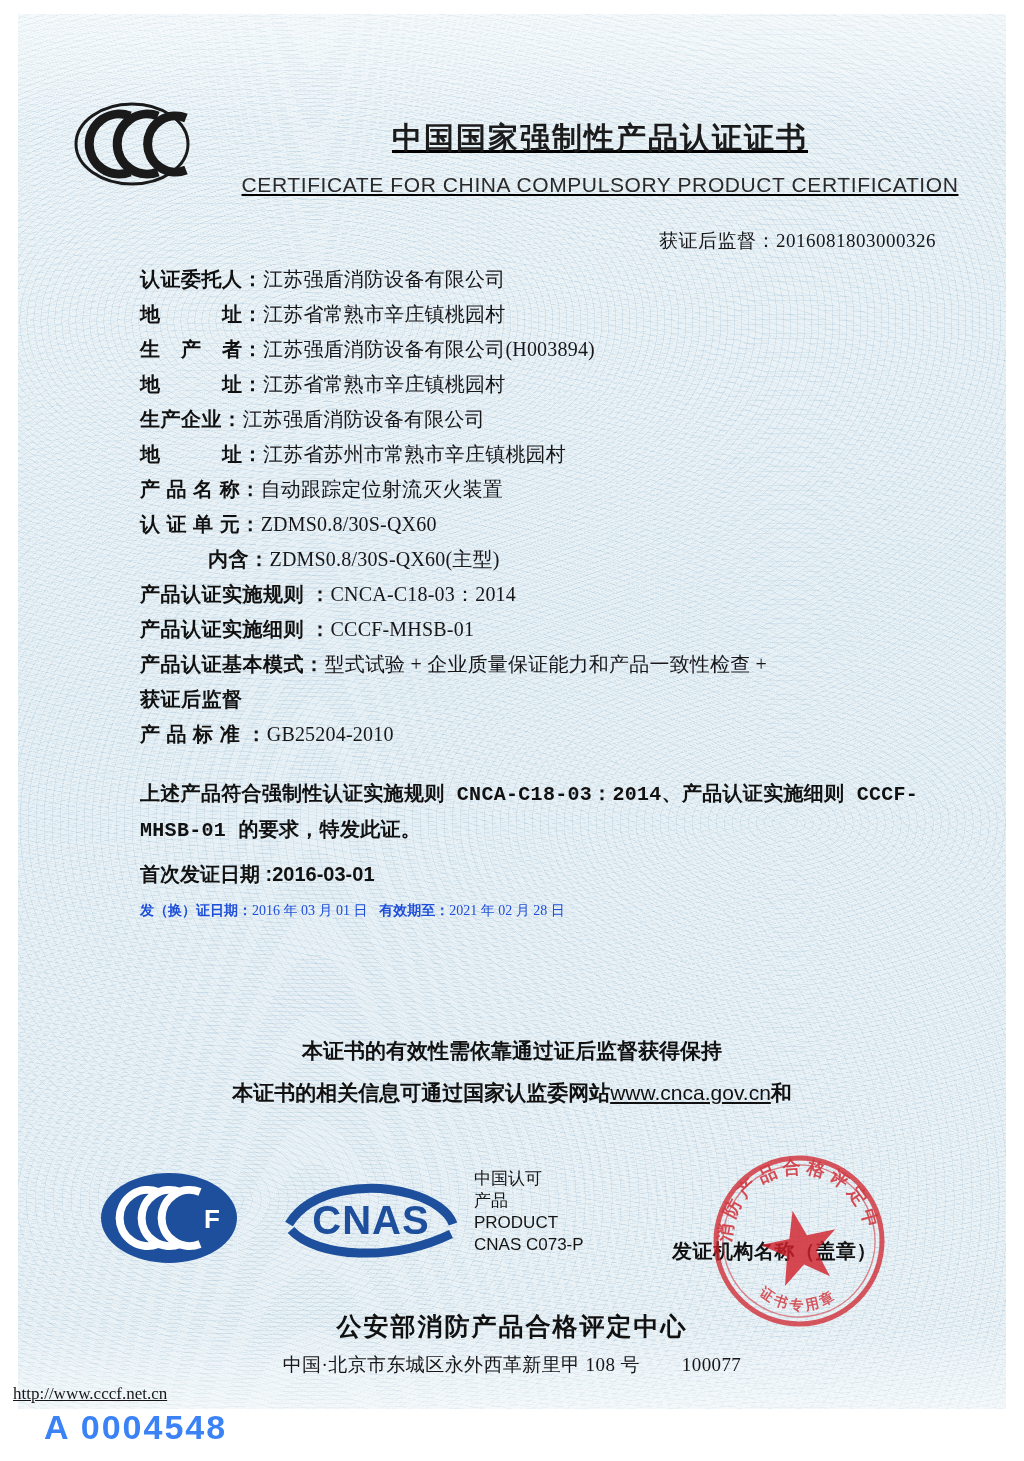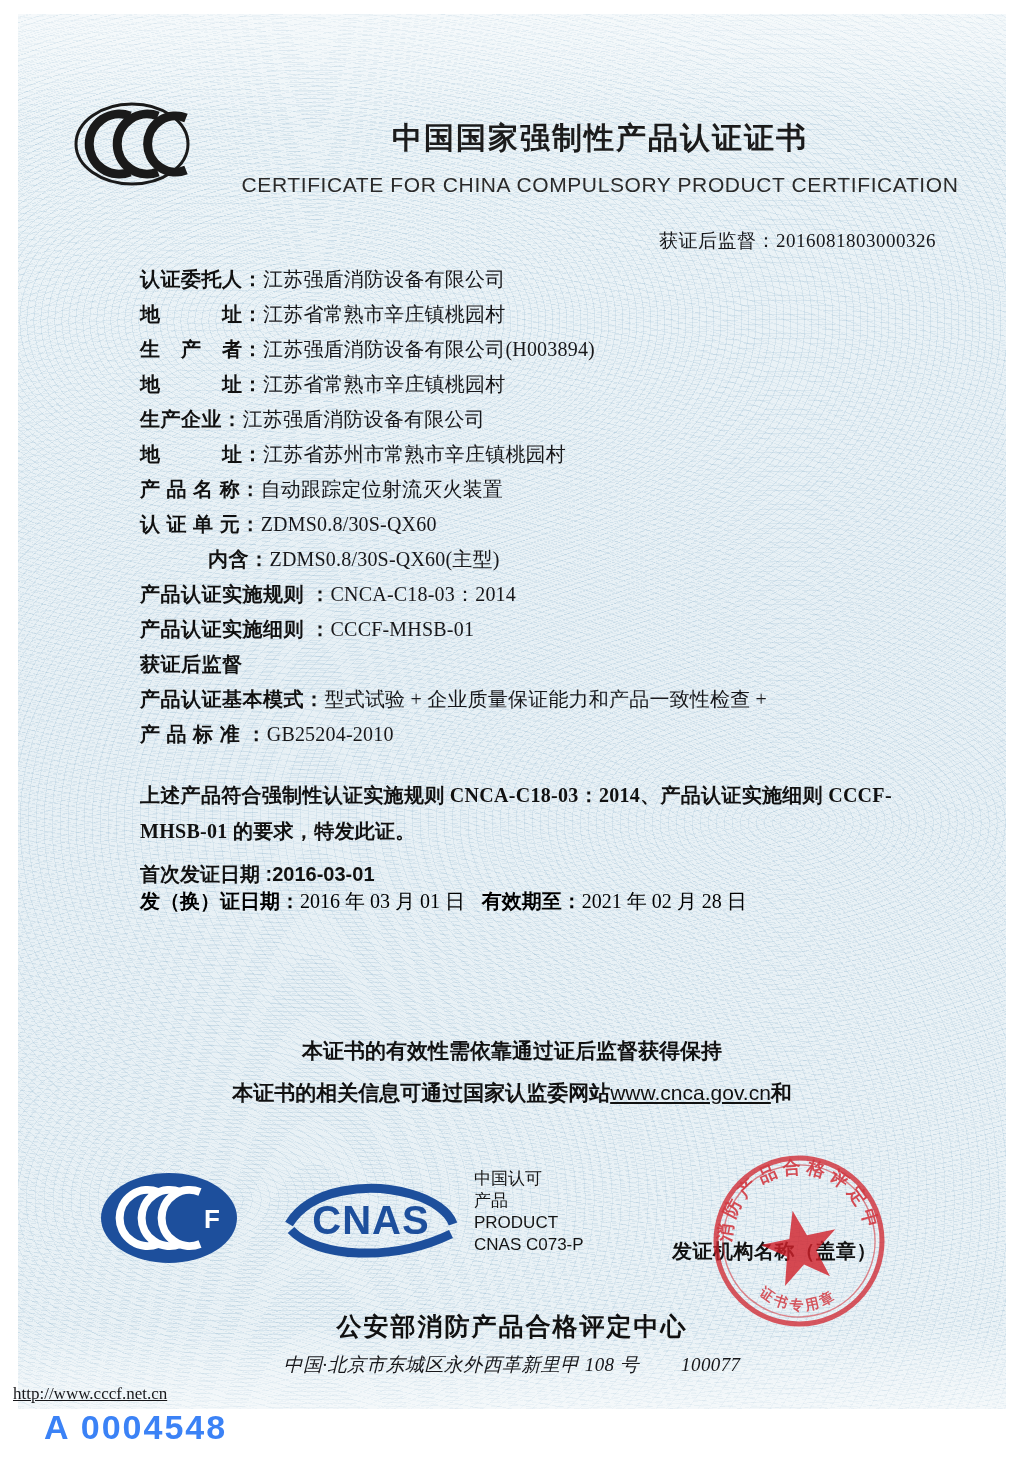--- a/index.html
+++ b/index.html
@@ -57,20 +57,21 @@
     top: 98px;
     width: 130px;
     height: 92px;
   }
   .header-titles {
     position: absolute;
     left: 230px;
     top: 118px;
     width: 740px;
     text-align: center;
+    text-decoration: underline;
   }
   .title-cn {
     font-family: "Liberation Sans", sans-serif;
     font-weight: bold;
     font-size: 30px;
     letter-spacing: 2px;
     color: #1b1b1b;
   }
   .title-en {
     margin-top: 14px;
@@ -116,41 +117,42 @@
     font-family: "Liberation Serif", serif;
     color: #17171a;
     letter-spacing: 0.2px;
   }
   .row-indent {
     padding-left: 68px;
   }
   .row-wide .lbl { letter-spacing: 0.5px; }
   .statement {
     margin-top: 30px;
-    font-family: Liberation Serif, serif;
+    font-family: Liberation Mono, monospace;
     font-weight: bold;
     font-size: 20px;
     line-height: 36px;
     color: #111;
     letter-spacing: 0.3px;
   }
   .issue-first {
     margin-top: 12px;
     text-align: left;
     font-size: 20px;
     font-family: "Liberation Sans", sans-serif;
     font-weight: bold;
     color: #111;
     padding-right: 120px;
   }
   .issue-line {
-    font-size: 20px;
-    font-family: "Liberation Sans", sans-serif;
-    font-weight: bold;
-    color: #000000;
+    margin-top: 14px;
+    font-size: 14px;
+    font-family: "Liberation Sans", sans-serif;
+    font-weight: bold;
+    color: #1d4ed8;
   }
   .issue-line .plain {
     font-family: "Liberation Serif", serif;
     font-weight: normal;
   }
 
   
   .notes {
     position: absolute;
     left: 0;
@@ -235,21 +237,20 @@
   }
   .org-addr {
     position: absolute;
     left: 0;
     top: 1352px;
     width: 1024px;
     text-align: center;
     font-size: 19px;
     color: #17171a;
     letter-spacing: 0.4px;
-    font-style: italic;
   }
   .org-addr .zip { margin-left: 42px; }
   .org-url {
     position: absolute;
     left: 13px;
     top: 1384px;
     width: 1024px;
     text-align: left;
     font-size: 17px;
     color: #17171a;
@@ -342,27 +343,27 @@
       <div class="row row-wide">
         <span class="lbl">产品认证实施规则 ：</span>
         <span class="val">CNCA-C18-03：2014</span>
       </div>
 
       <div class="row row-wide">
         <span class="lbl">产品认证实施细则 ：</span>
         <span class="val">CCCF-MHSB-01</span>
       </div>
 
-      <div class="row">
-        <span class="lbl">获证后监督</span>
-      </div>
-
       <div class="row row-wide">
         <span class="lbl">产品认证基本模式：</span>
         <span class="val">型式试验 + 企业质量保证能力和产品一致性检查 +</span>
+      </div>
+
+      <div class="row">
+        <span class="lbl">获证后监督</span>
       </div>
 
       <div class="row">
         <span class="lbl">产 品 标 准 ：</span>
         <span class="val">GB25204-2010</span>
       </div>
 
       <div class="statement">上述产品符合强制性认证实施规则 CNCA-C18-03：2014、产品认证实施细则 CCCF-MHSB-01 的要求，特发此证。</div>
 
       <div class="issue-first">首次发证日期 :2016-03-01</div>

